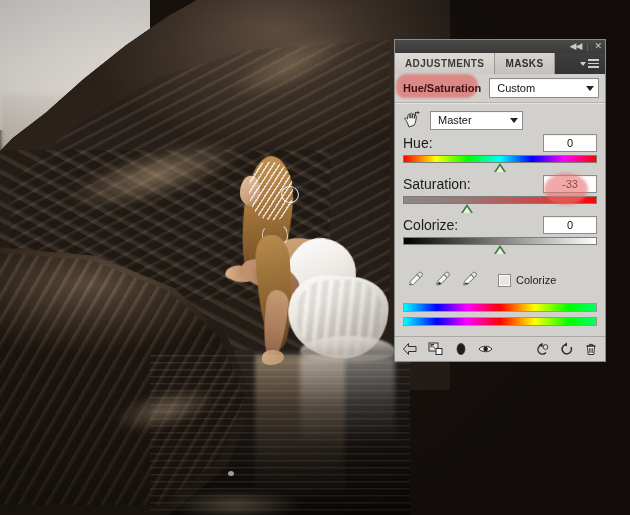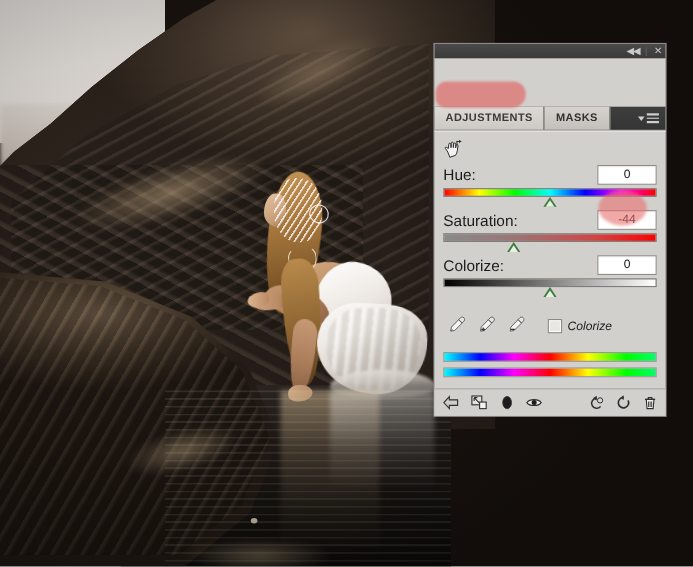--- a/index.html
+++ b/index.html
@@ -293,21 +293,20 @@
   .tb-sep {
     width: 1px; height: 8px; background: #5e5e5e;
   }
 
   .tab-row {
     height: 21px;
     background: linear-gradient(180deg, #3e3e3e 0%, #343434 100%);
     display: flex;
     align-items: stretch;
     position: relative;
-    margin-top: 44px;
   }
   .tab {
     display: flex;
     align-items: center;
     padding: 0 10px;
     font-size: 10px;
     font-weight: bold;
     letter-spacing: .4px;
     color: #3a3a3a;
     background: linear-gradient(180deg, #dedbd7 0%, #ccc9c5 100%);
@@ -480,21 +479,21 @@
     gap: 5px;
     margin-left: 10px;
     cursor: pointer;
   }
   .checkbox {
     width: 11px; height: 11px;
     background: #e9e7e4;
     border: 1px solid #8b8986;
     box-shadow: inset 0 0 0 1px #fbfbfa;
   }
-  .colorize-label { font-size: 11px; color: #1b1b1b; font-style: italic; }
+  .colorize-label { font-size: 11px; color: #1b1b1b; }
 
   .spectrum-wrap {
     padding: 8px 8px 10px 8px;
   }
   .spectrum {
     height: 9px;
     background: linear-gradient(90deg,
       #00ffff 0%, #0000ff 17%, #ff00ff 33%,
       #ff0000 50%, #ffff00 68%, #00ff00 86%, #00ff66 100%);
     border: 1px solid #9a9895;
@@ -573,48 +572,59 @@
       <div class="tab-menu">
         <span class="tri-down"></span>
         <span class="burger">
             <i></i>
             <i></i>
             <i></i>
           </span>
       </div>
     </div>
 
+    <div class="preset-row">
+      <div class="hs-label">Hue/Saturation</div>
+      <div class="select">
+        <span class="sel-val">Custom</span>
+        <span class="sel-arrow"></span>
+      </div>
+    </div>
 
     <div class="divider"></div>
 
     <div class="channel-row">
       <span style="display:flex;align-items:center;">
         <svg width="20" height="20" viewBox="0 0 20 20">
           <path d="M7 17 L5.2 12.5 C4.5 11 3.6 9.8 3 9.1 c-.5-.6-.2-1.3.5-1.3 .6 0 1.3.5 2 1.3 L6 5.2 c0-.7.4-1.1 1-1.1 .5 0 .9.4.9 1 l.1 3.1 .2-3.9 c0-.7.4-1.1 1-1.1 .5 0 .9.4.9 1.1 l0 3.9 .35-3.3 c.05-.6.45-1 1-.95 .5.05.85.45.85 1.05 l-.05 3.4 .45-2.2 c.1-.55.5-.85 1-.75 .5.1.75.5.68 1.05 l-.6 4.4 c-.25 1.85-.9 3.3-1.7 4.3 z" fill="#f2f2f2" stroke="#2a2a2a" stroke-width="0.9" stroke-linejoin="round"></path>
           <path d="M13.4 2.6 l3.4 0 M16.8 2.6 l-1.1 -1.1 M16.8 2.6 l-1.1 1.1" stroke="#2a2a2a" stroke-width="0.9" fill="none" stroke-linecap="round"></path>
           <path d="M13.4 2.6 l0 3.2" stroke="#2a2a2a" stroke-width="0.9" fill="none" stroke-linecap="round"></path>
         </svg>
       </span>
+      <div class="select small">
+        <span class="sel-val">Master</span>
+        <span class="sel-arrow"></span>
+      </div>
     </div>
 
     <div class="slider-block">
       <div class="slider-head">
         <span class="slider-label">Hue:</span>
         <span class="num-field">0</span>
       </div>
       <div class="track-wrap">
         <div class="track track-hue"></div>
         <div class="thumb" style="left:50%;"></div>
       </div>
     </div>
 
     <div class="slider-block">
       <div class="slider-head">
         <span class="slider-label">Saturation:</span>
-        <span class="num-field">-44</span>
+        <span class="num-field">-33</span>
       </div>
       <div class="track-wrap">
         <div class="track track-sat"></div>
         <div class="thumb" style="left:33%;"></div>
       </div>
     </div>
 
     <div class="slider-block">
       <div class="slider-head">
         <span class="slider-label">Colorize:</span>

